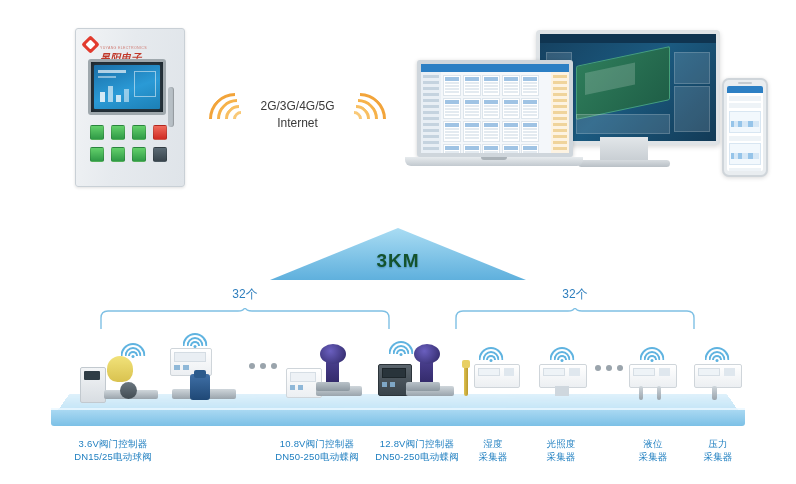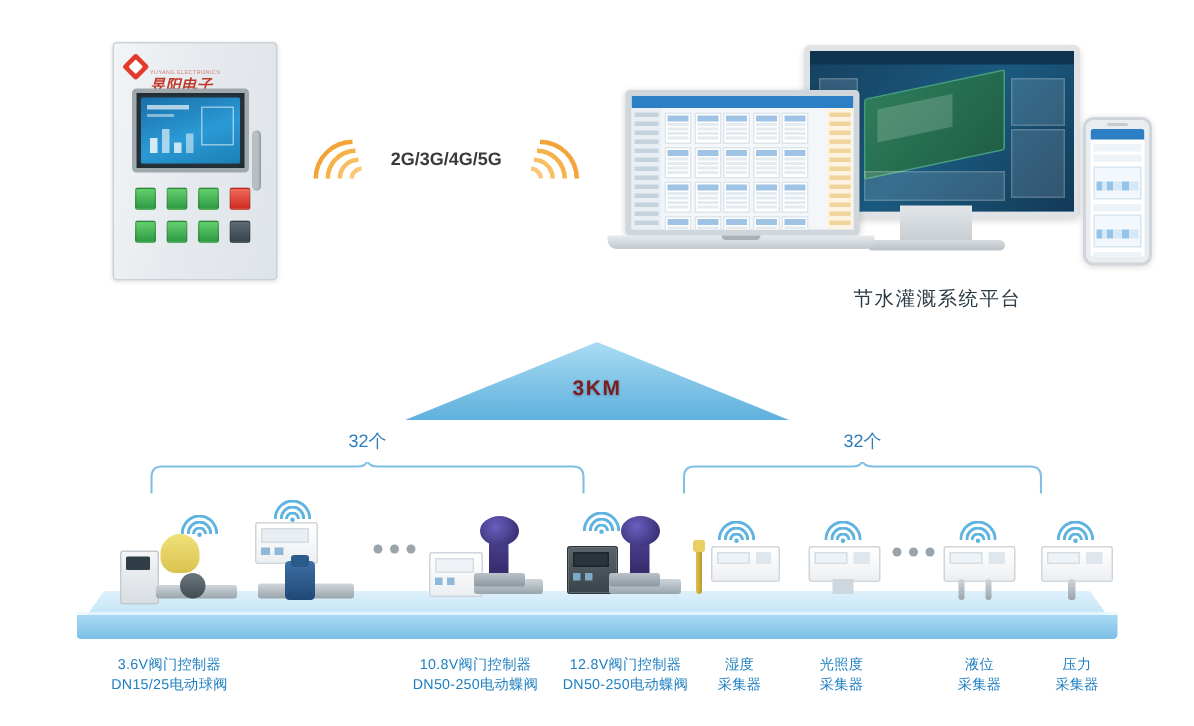--- a/index.html
+++ b/index.html
@@ -70,21 +70,21 @@
   .led.green{background:linear-gradient(180deg,#63d06b,#2f9a46);}
   .led.red{background:linear-gradient(180deg,#f06a5c,#cf2b22);}
   .led.dark{background:linear-gradient(180deg,#5b6a74,#39454d);}
 
   .cabinet-label{
     left:55px;top:190px;width:148px;text-align:center;
     font-size:13px;color:#2b3a44;letter-spacing:1px;
   }
 
   
-  .link-wrap{left:205px;top:85px;width:185px;height:70px;font-weight:bold;}
+  .link-wrap{left:205px;top:85px;width:185px;height:70px;}
   .link-text{
     position:absolute;left:40px;top:13px;width:105px;text-align:center;
     font-size:12px;color:#3a3a3a;line-height:17px;
   }
   .waves{position:absolute;top:6px;width:42px;height:52px;}
   .waves.left{left:-4px;}
   .waves.right{right:-4px;}
   .arc{
     position:absolute;border:3px solid #f6b24a;border-radius:50%;
     width:0;height:0;
@@ -176,21 +176,21 @@
   .platform-label{
     left:520px;top:190px;width:210px;text-align:center;
     font-size:13px;color:#2b3a44;letter-spacing:1px;
   }
 
   
   .funnel{left:270px;top:228px;width:256px;height:52px;}
   .funnel svg{display:block;}
   .km-text{
     position:absolute;left:0;top:22px;width:256px;text-align:center;
-    font-size:14px;font-weight:bold;color:#7f1d1d;letter-spacing:1px;
+    font-size:19px;font-weight:bold;color:#14532d;letter-spacing:1px;
     text-shadow:0 1px 2px rgba(0,60,110,.35);
   }
 
   
   .brace{position:absolute;height:22px;}
   .brace svg{display:block;}
   .count-label{
     position:absolute;font-size:12px;color:#2e7ebd;text-align:center;width:44px;
   }
 
@@ -282,20 +282,21 @@
 
   <div class="abs link-wrap">
     <div class="waves left">
       <span class="arc a4"></span>
         <span class="arc a3"></span>
         <span class="arc a2"></span>
         <span class="arc a1"></span>
     </div>
     <div class="link-text">
       <div>2G/3G/4G/5G</div>
+      <div>Internet</div>
     </div>
     <div class="waves right">
       <span class="arc a4"></span>
         <span class="arc a3"></span>
         <span class="arc a2"></span>
         <span class="arc a1"></span>
     </div>
   </div>
 
   <div class="abs monitor">
@@ -486,21 +487,20 @@
       <span class="ph-top"></span>
       <span class="ph-row" style="top:10px;"></span>
       <span class="ph-row" style="top:17px;"></span>
       <span class="ph-chart" style="top:25px;"></span>
       <span class="ph-row" style="top:50px;"></span>
       <span class="ph-chart" style="top:57px;"></span>
       <span class="ph-row" style="top:82px;"></span>
     </div>
   </div>
 
-  <div class="abs platform-label">节水灌溉系统平台</div>
 
   <div class="abs funnel">
     <svg width="256" height="52" viewBox="0 0 256 52">
       <defs>
         <linearGradient id="fg" x1="0" y1="0" x2="0" y2="1">
           <stop offset="0%" stop-color="#a9dcf3"></stop>
           <stop offset="100%" stop-color="#5fb0dd"></stop>
         </linearGradient>
       </defs>
       <path d="M128 0 L256 52 L0 52 Z" fill="url(#fg)"></path>

